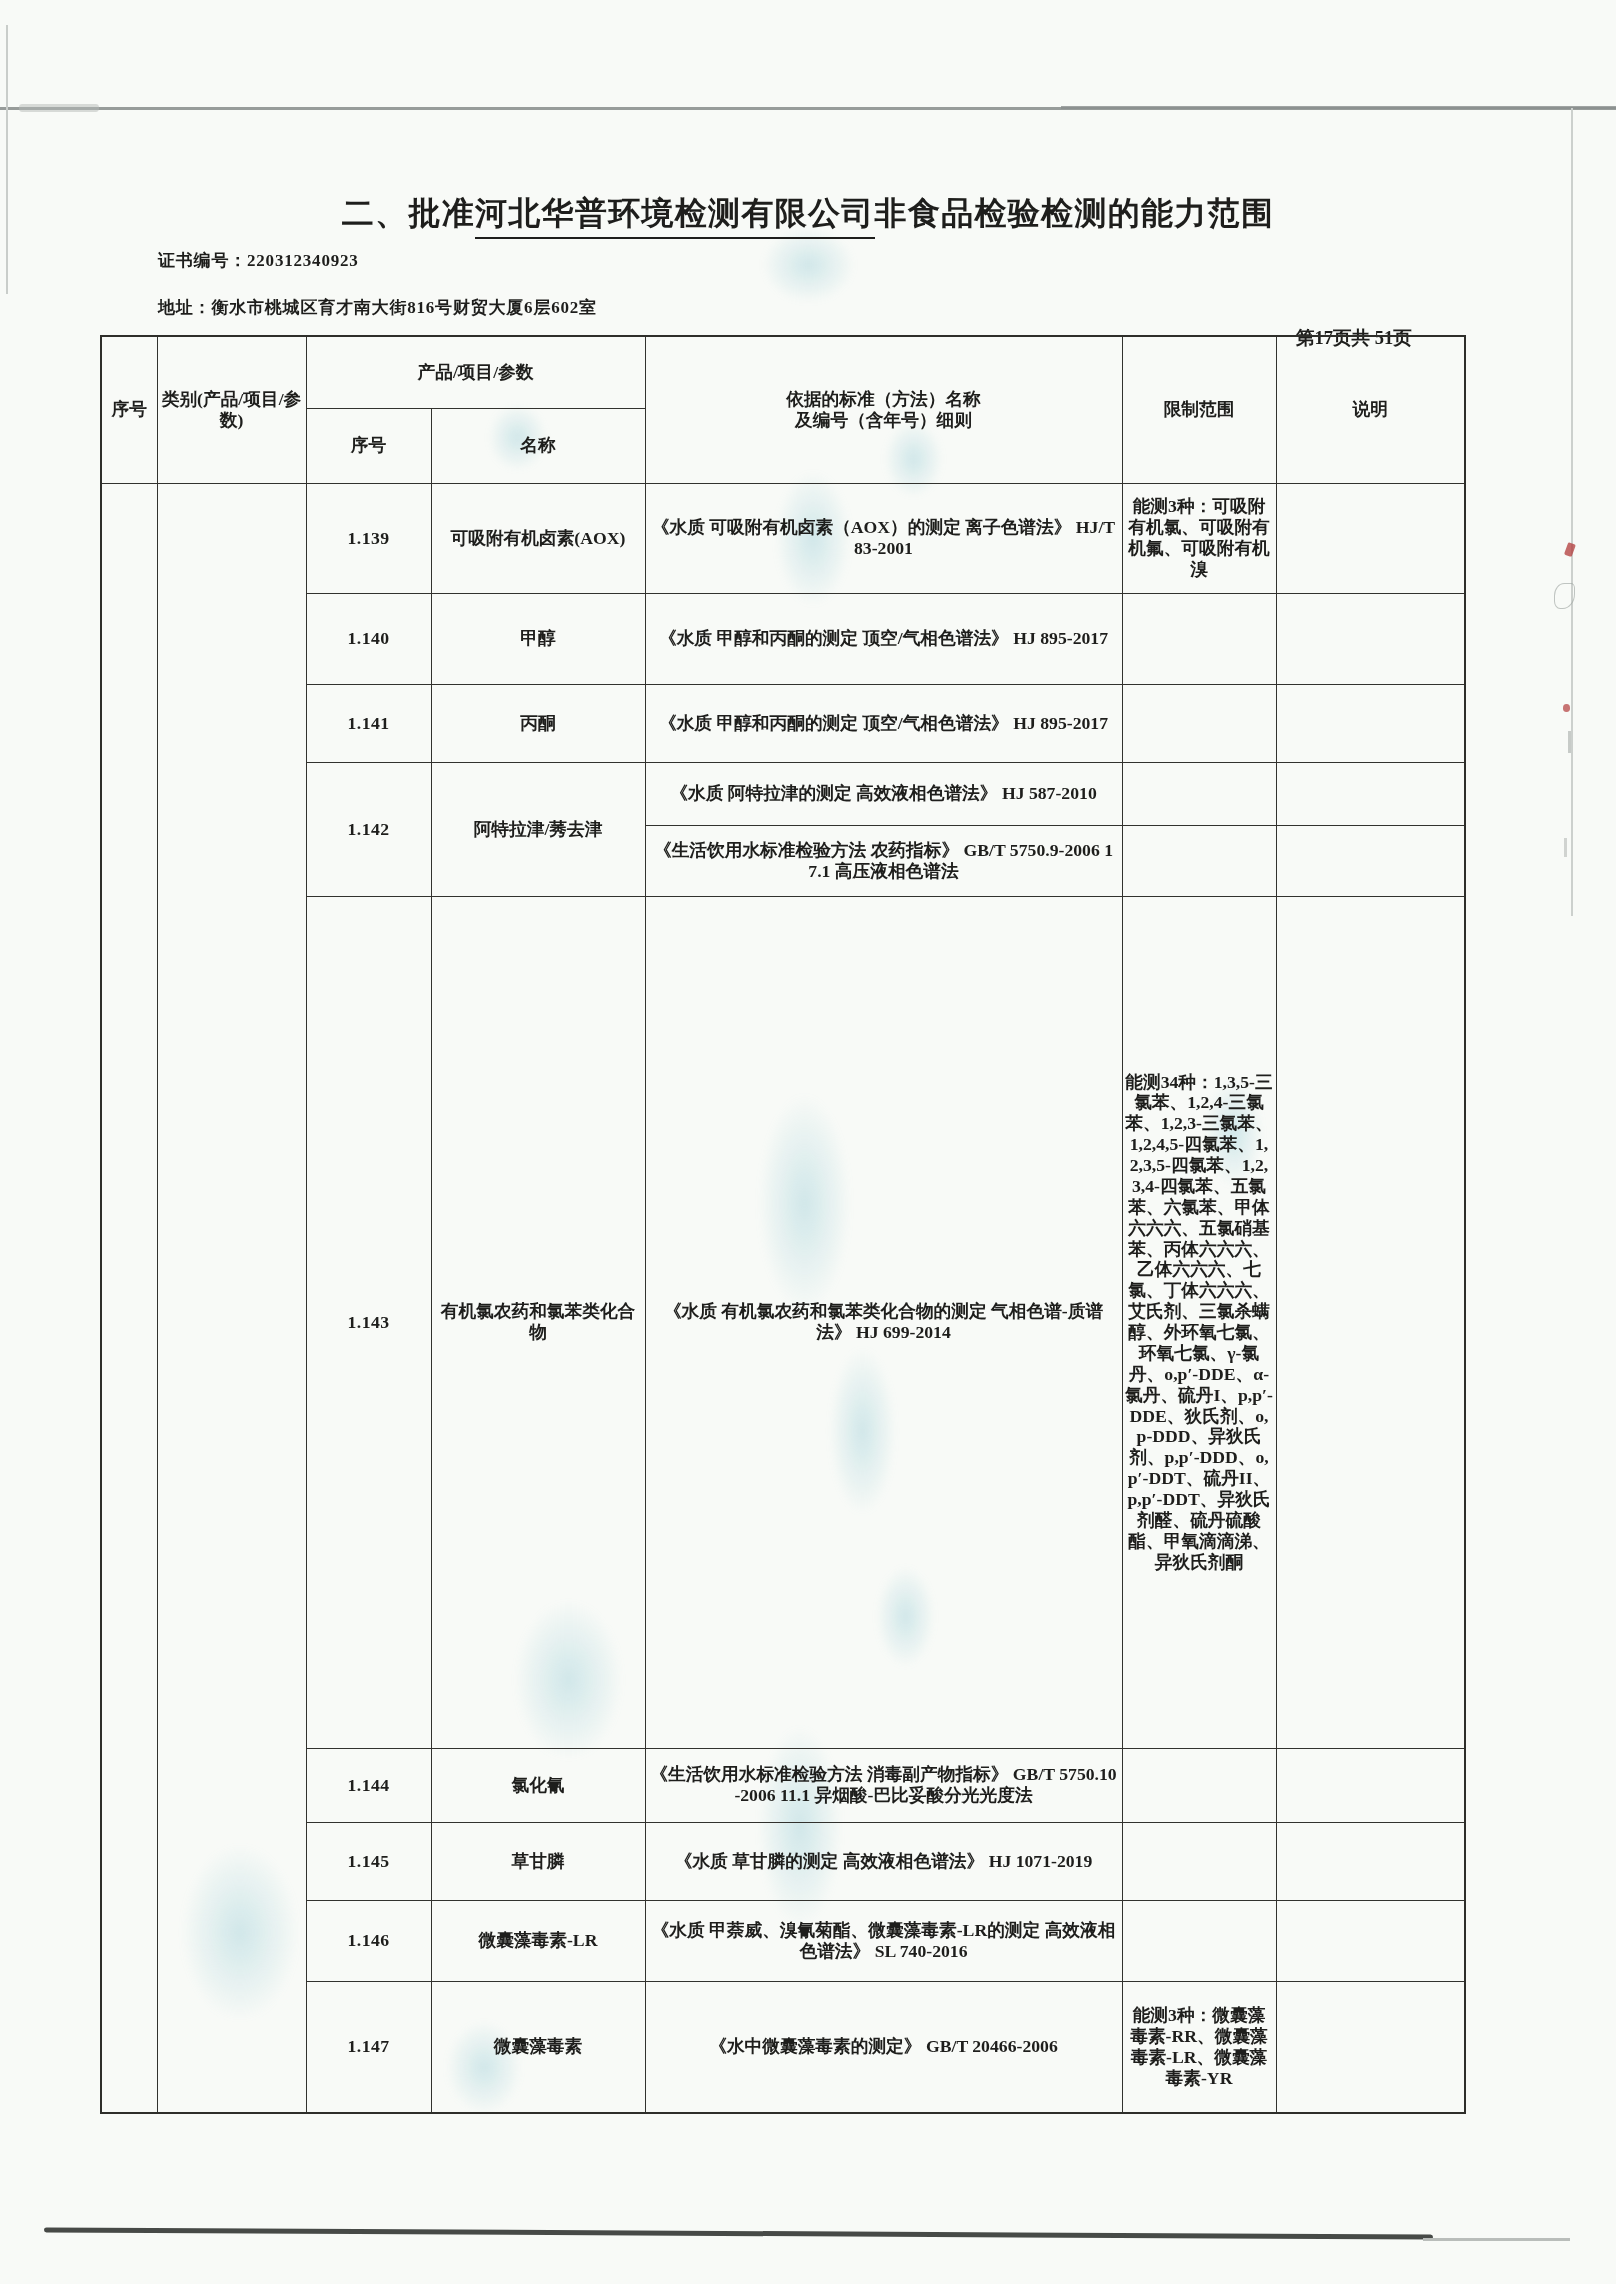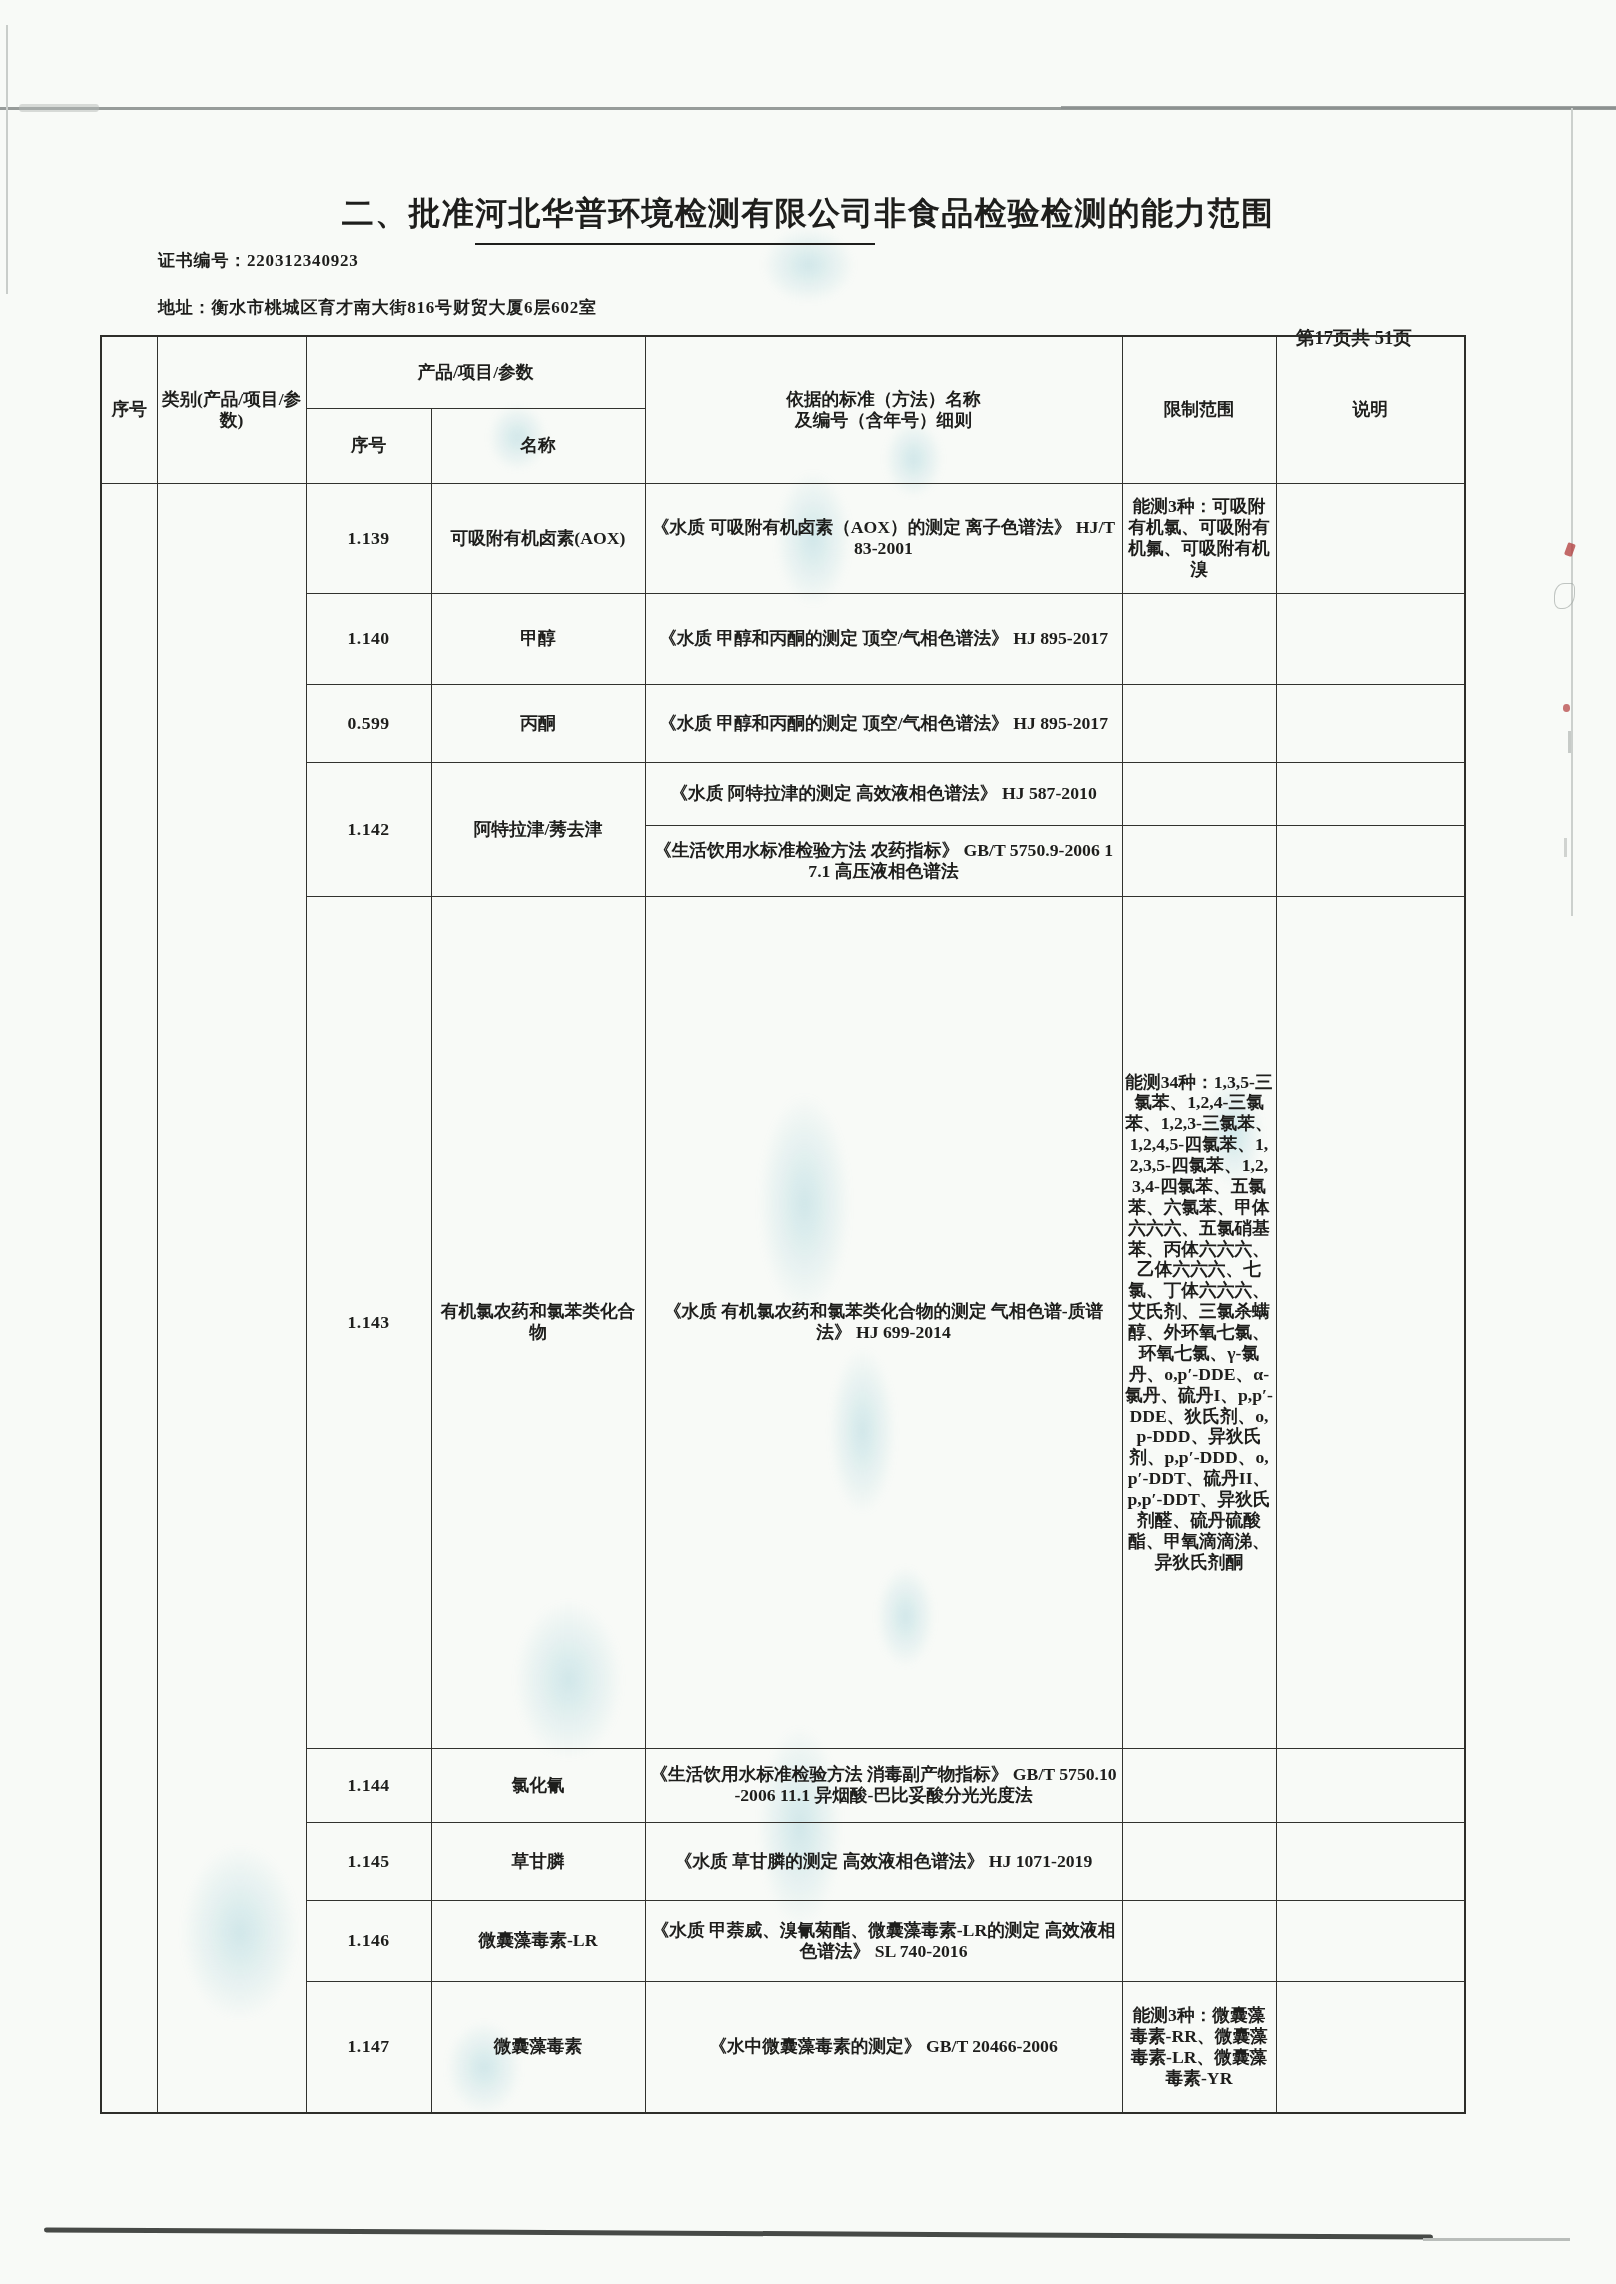--- a/index.html
+++ b/index.html
@@ -11,21 +11,21 @@
   }
   .sheet{position:absolute;inset:0;background:#f8faf7;}
   
   .art{position:absolute;}
   .smudge{position:absolute;border-radius:50%;
     background:radial-gradient(closest-side,rgba(125,192,205,.32),rgba(125,192,205,0));
     filter:blur(3.4px);}
   
   .title{position:absolute;top:192px;left:0;width:1616px;text-align:center;
     font-size:32px;font-weight:bold;letter-spacing:1.3px;white-space:nowrap;}
-  .title .company{border-bottom:2.5px solid #1e1e1c;padding-bottom:12px;}
+  .title .company{border-bottom:2.5px solid #1e1e1c;padding-bottom:6px;}
   .meta{position:absolute;font-size:17px;font-weight:bold;letter-spacing:0.8px;white-space:nowrap;}
   .meta.cert{top:249px;left:158px;}
   .meta.addr{top:296px;left:158px;}
   .page-ind{position:absolute;top:325px;left:1296px;font-size:18.5px;font-weight:bold;white-space:nowrap;}
   
   table.cap{
     position:absolute;left:100px;top:335px;width:1364px;
     border-collapse:collapse;table-layout:fixed;
     border:2.5px solid #2e2e2a;
     font-weight:bold;
@@ -129,21 +129,21 @@
 
       <tr style="height:91px;">
         <td class="num">1.140</td>
         <td>甲醇</td>
         <td class="std">《水质 甲醇和丙酮的测定 顶空/气相色谱法》 HJ 895-2017</td>
         <td class="restrict"></td>
         <td></td>
       </tr>
 
       <tr style="height:78px;">
-        <td class="num">0.599</td>
+        <td class="num">1.141</td>
         <td>丙酮</td>
         <td class="std">《水质 甲醇和丙酮的测定 顶空/气相色谱法》 HJ 895-2017</td>
         <td class="restrict"></td>
         <td></td>
       </tr>
 
       <tr style="height:63px;">
         <td class="num" rowspan="2">1.142</td>
         <td rowspan="2">阿特拉津/莠去津</td>
         <td class="std">《水质 阿特拉津的测定 高效液相色谱法》 HJ 587-2010</td>

